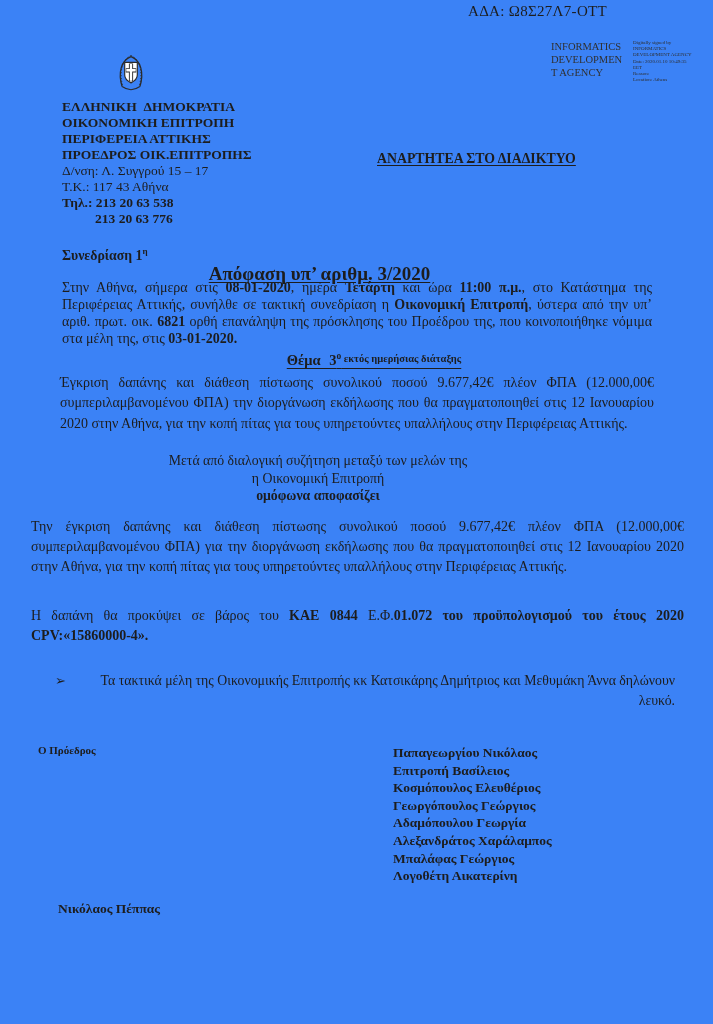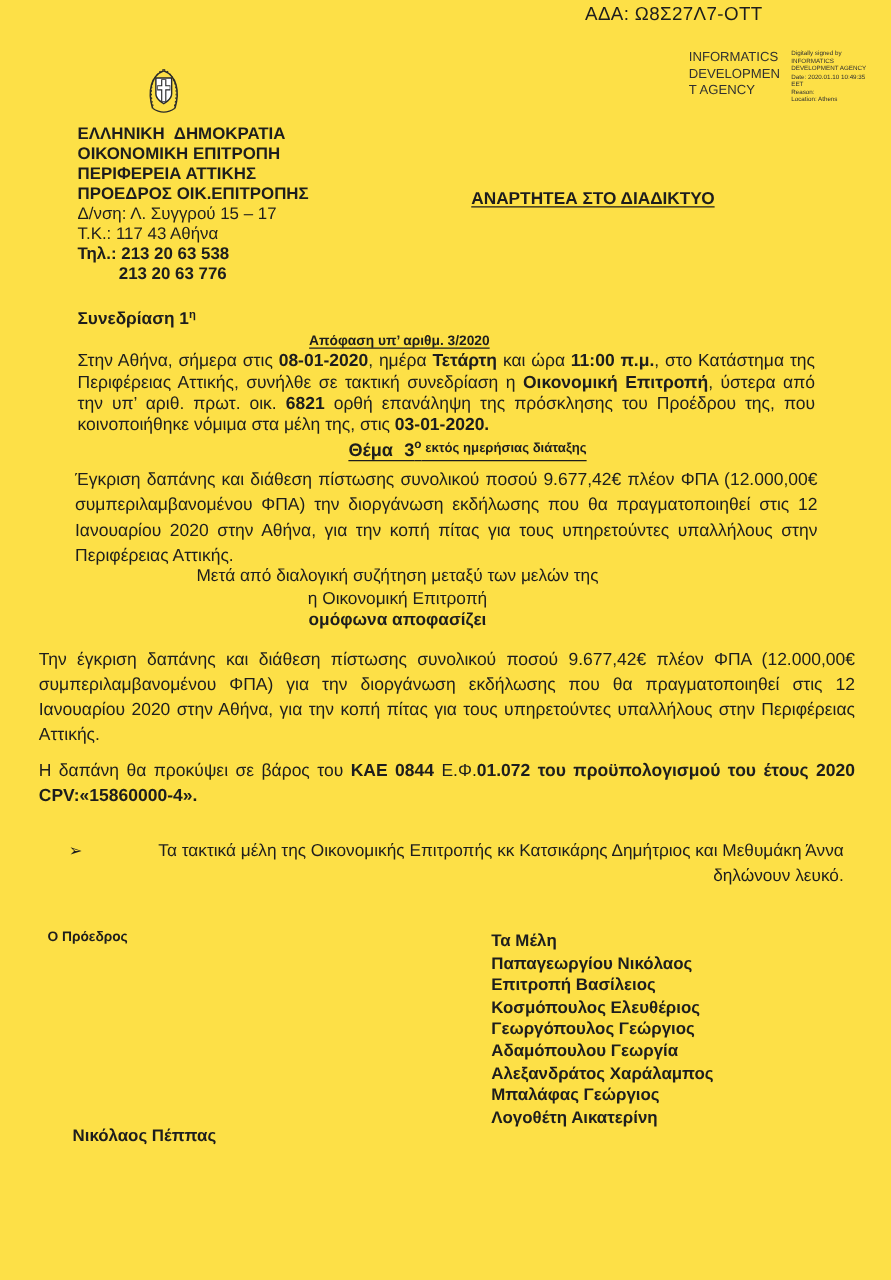--- a/index.html
+++ b/index.html
@@ -1,33 +1,33 @@
 <!DOCTYPE html>
 <html><head>
 <meta charset="utf-8">
 <style>
   html,body{margin:0;padding:0;background:#9a9a9a;}
-  .page{position:relative;width:713px;height:1024px;background:#fde047;margin:0 auto;
-        font-family:Liberation Sans, sans-serif;color:#1d1d1d;overflow:hidden;}
+  .page{position:relative;width:713px;height:1024px;background:#3b82f6;margin:0 auto;
+        font-family:Liberation Serif, serif;color:#1d1d1d;overflow:hidden;}
   .b{font-weight:bold;}
   .ada{position:absolute;top:3px;left:468px;font-size:15px;letter-spacing:.3px;}
   .stamp{position:absolute;top:40px;left:551px;display:flex;gap:5px;color:#333;}
   .stamp-big{width:77px;font-size:10.5px;line-height:13px;word-break:break-all;color:#303030;}
   .stamp-small{width:76px;font-size:5px;line-height:6.2px;white-space:pre-line;color:#2e2e2e;}
   .emblem{position:absolute;left:114px;top:54px;}
   .letterhead{position:absolute;left:62px;top:99px;font-size:13.5px;line-height:16px;}
   .ls1{word-spacing:4px;}
   .lh-b{font-weight:bold;}
   .phone2{padding-left:33px;}
   .notice{position:absolute;left:377px;top:151px;font-size:13.8px;font-weight:bold;
           text-decoration:underline;text-underline-offset:2px;}
   .session{position:absolute;left:62px;top:246px;font-size:13.8px;font-weight:bold;}
   .session sup{font-size:9px;}
   .title-wrap{position:absolute;left:62px;top:263px;width:515px;text-align:center;}
-  .title{font-size:11px;font-weight:bold;text-decoration:underline;text-underline-offset:2px;}
+  .title{font-size:19px;font-weight:bold;text-decoration:underline;text-underline-offset:2px;}
   .p{position:absolute;margin:0;text-align:justify;font-size:14px;}
   .p1{left:62px;top:280px;width:590px;line-height:16.9px;}
   .topic-wrap{position:absolute;left:134px;top:351px;width:480px;text-align:center;}
   .topic{font-weight:bold;text-decoration:underline;text-underline-offset:3px;}
   .topic-main{font-size:14.5px;word-spacing:5px;}
   .topic-sup{font-size:9.5px;}
   .topic-qual{font-size:10.5px;vertical-align:3.5px;}
   .p2{left:60px;top:373px;width:594px;line-height:20.3px;}
   .delib{position:absolute;left:62px;top:452px;width:512px;text-align:center;
          font-size:13.8px;line-height:17.5px;}
@@ -108,21 +108,20 @@
   <p class="p p4"><span>Η δαπάνη θα προκύψει σε βάρος του </span><b>ΚΑΕ 0844</b><span> Ε.Φ.</span><b>01.072 του προϋπολογισμού του έτους 2020 CPV:«15860000-4».</b></p>
 
   <div class="note">
     <span class="note-bullet">➢</span>
     <span class="note-text">Τα τακτικά μέλη της Οικονομικής Επιτροπής κκ Κατσικάρης Δημήτριος και Μεθυμάκη Άννα δηλώνουν λευκό.</span>
   </div>
 
   <div class="pres-label b">Ο Πρόεδρος</div>
 
   <div class="members">
-    <div>Τα Μέλη</div>
     <div>
         <div>Παπαγεωργίου Νικόλαος</div>
         <div>Επιτροπή Βασίλειος</div>
         <div>Κοσμόπουλος Ελευθέριος</div>
         <div>Γεωργόπουλος Γεώργιος</div>
         <div>Αδαμόπουλου Γεωργία</div>
         <div>Αλεξανδράτος Χαράλαμπος</div>
         <div>Μπαλάφας Γεώργιος</div>
         <div>Λογοθέτη Αικατερίνη</div>
       </div>

